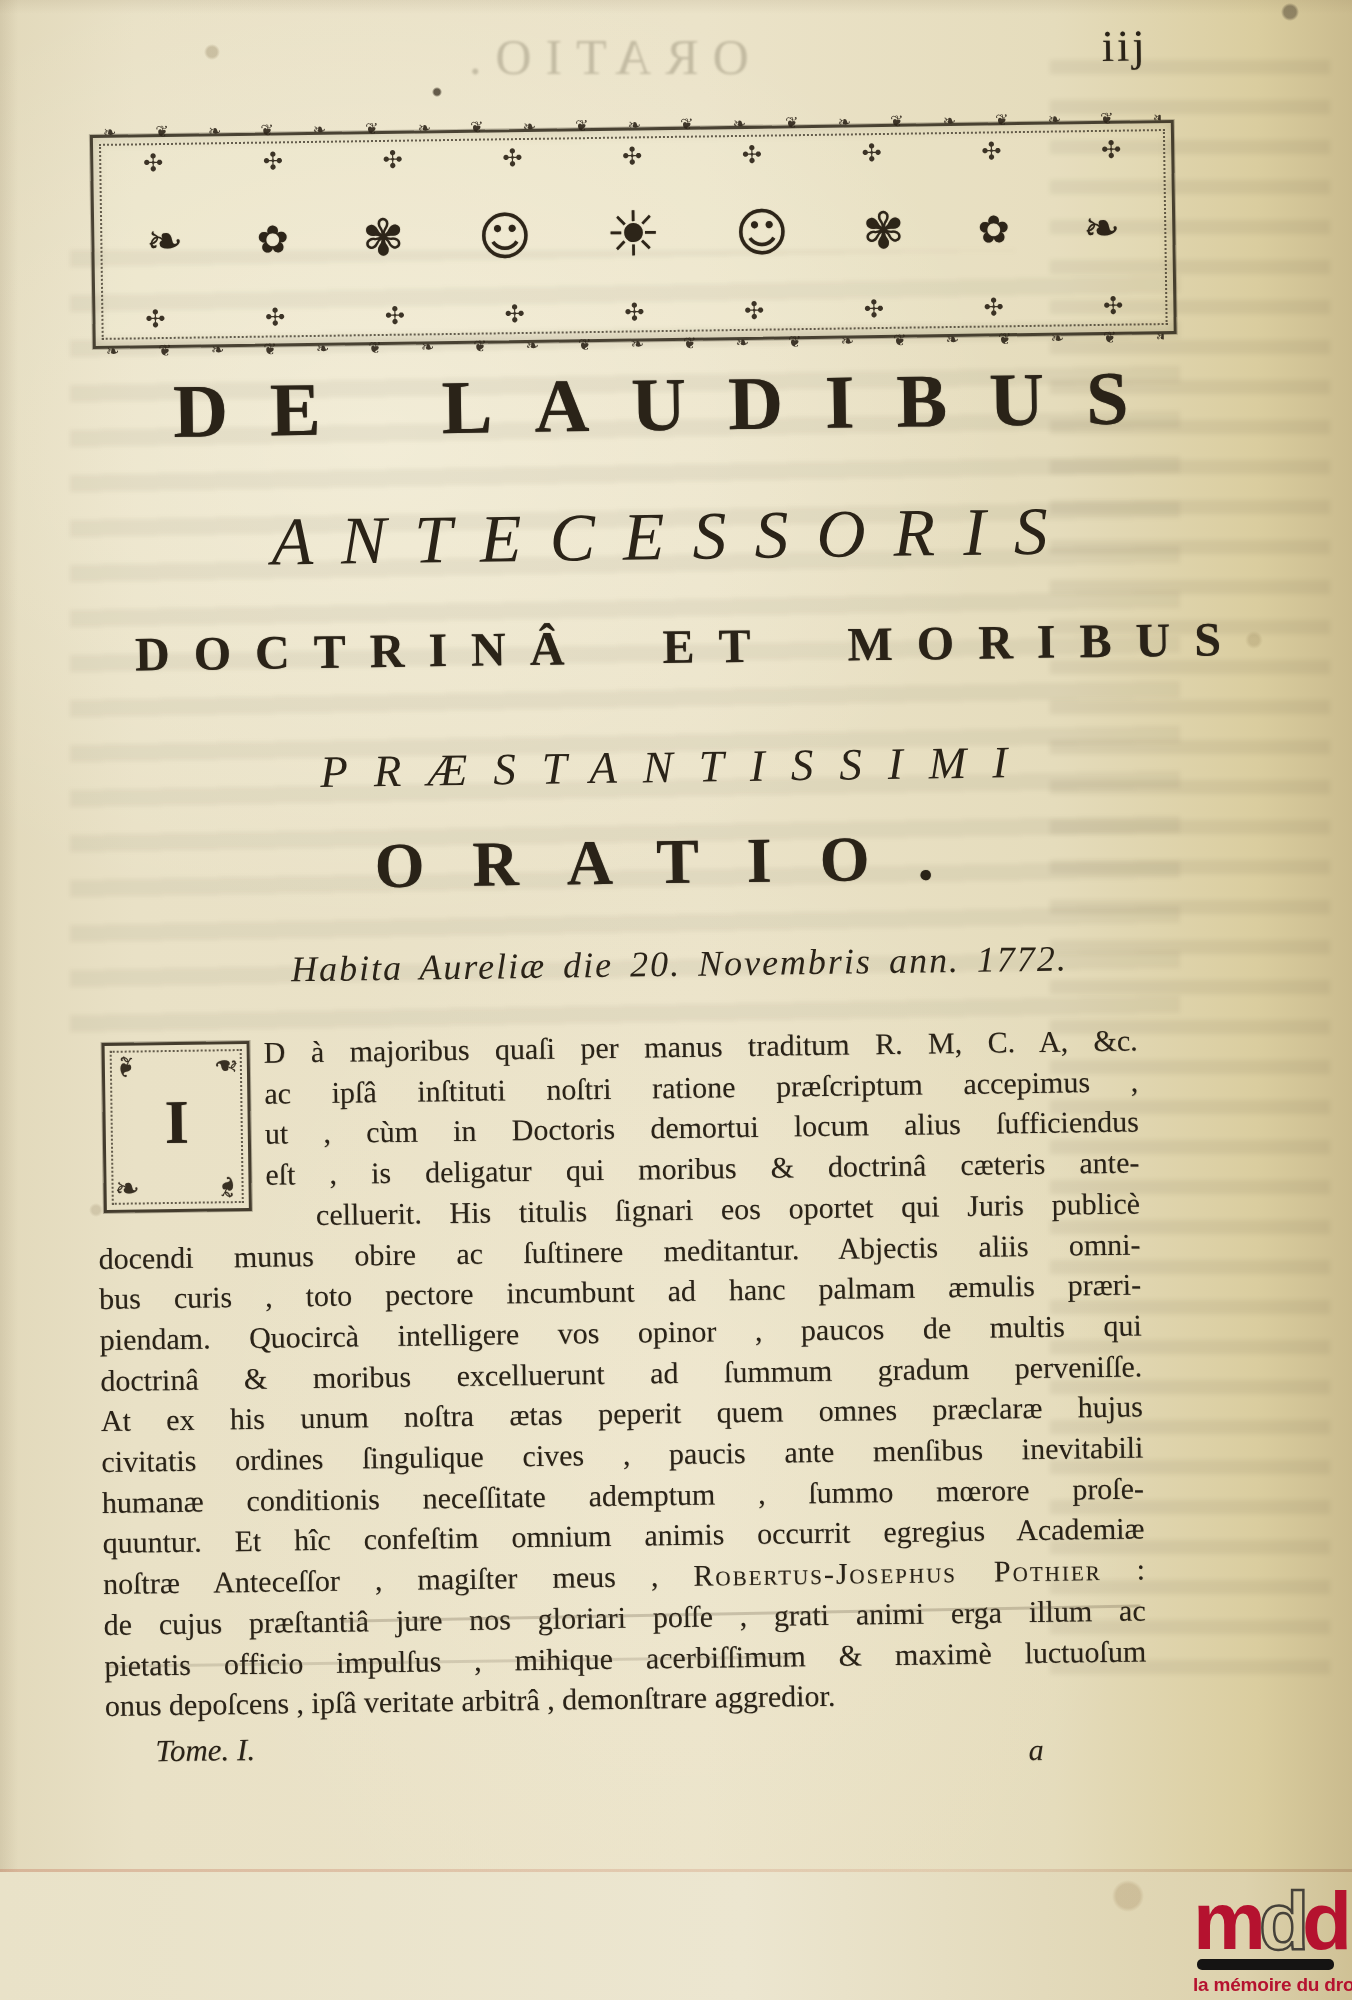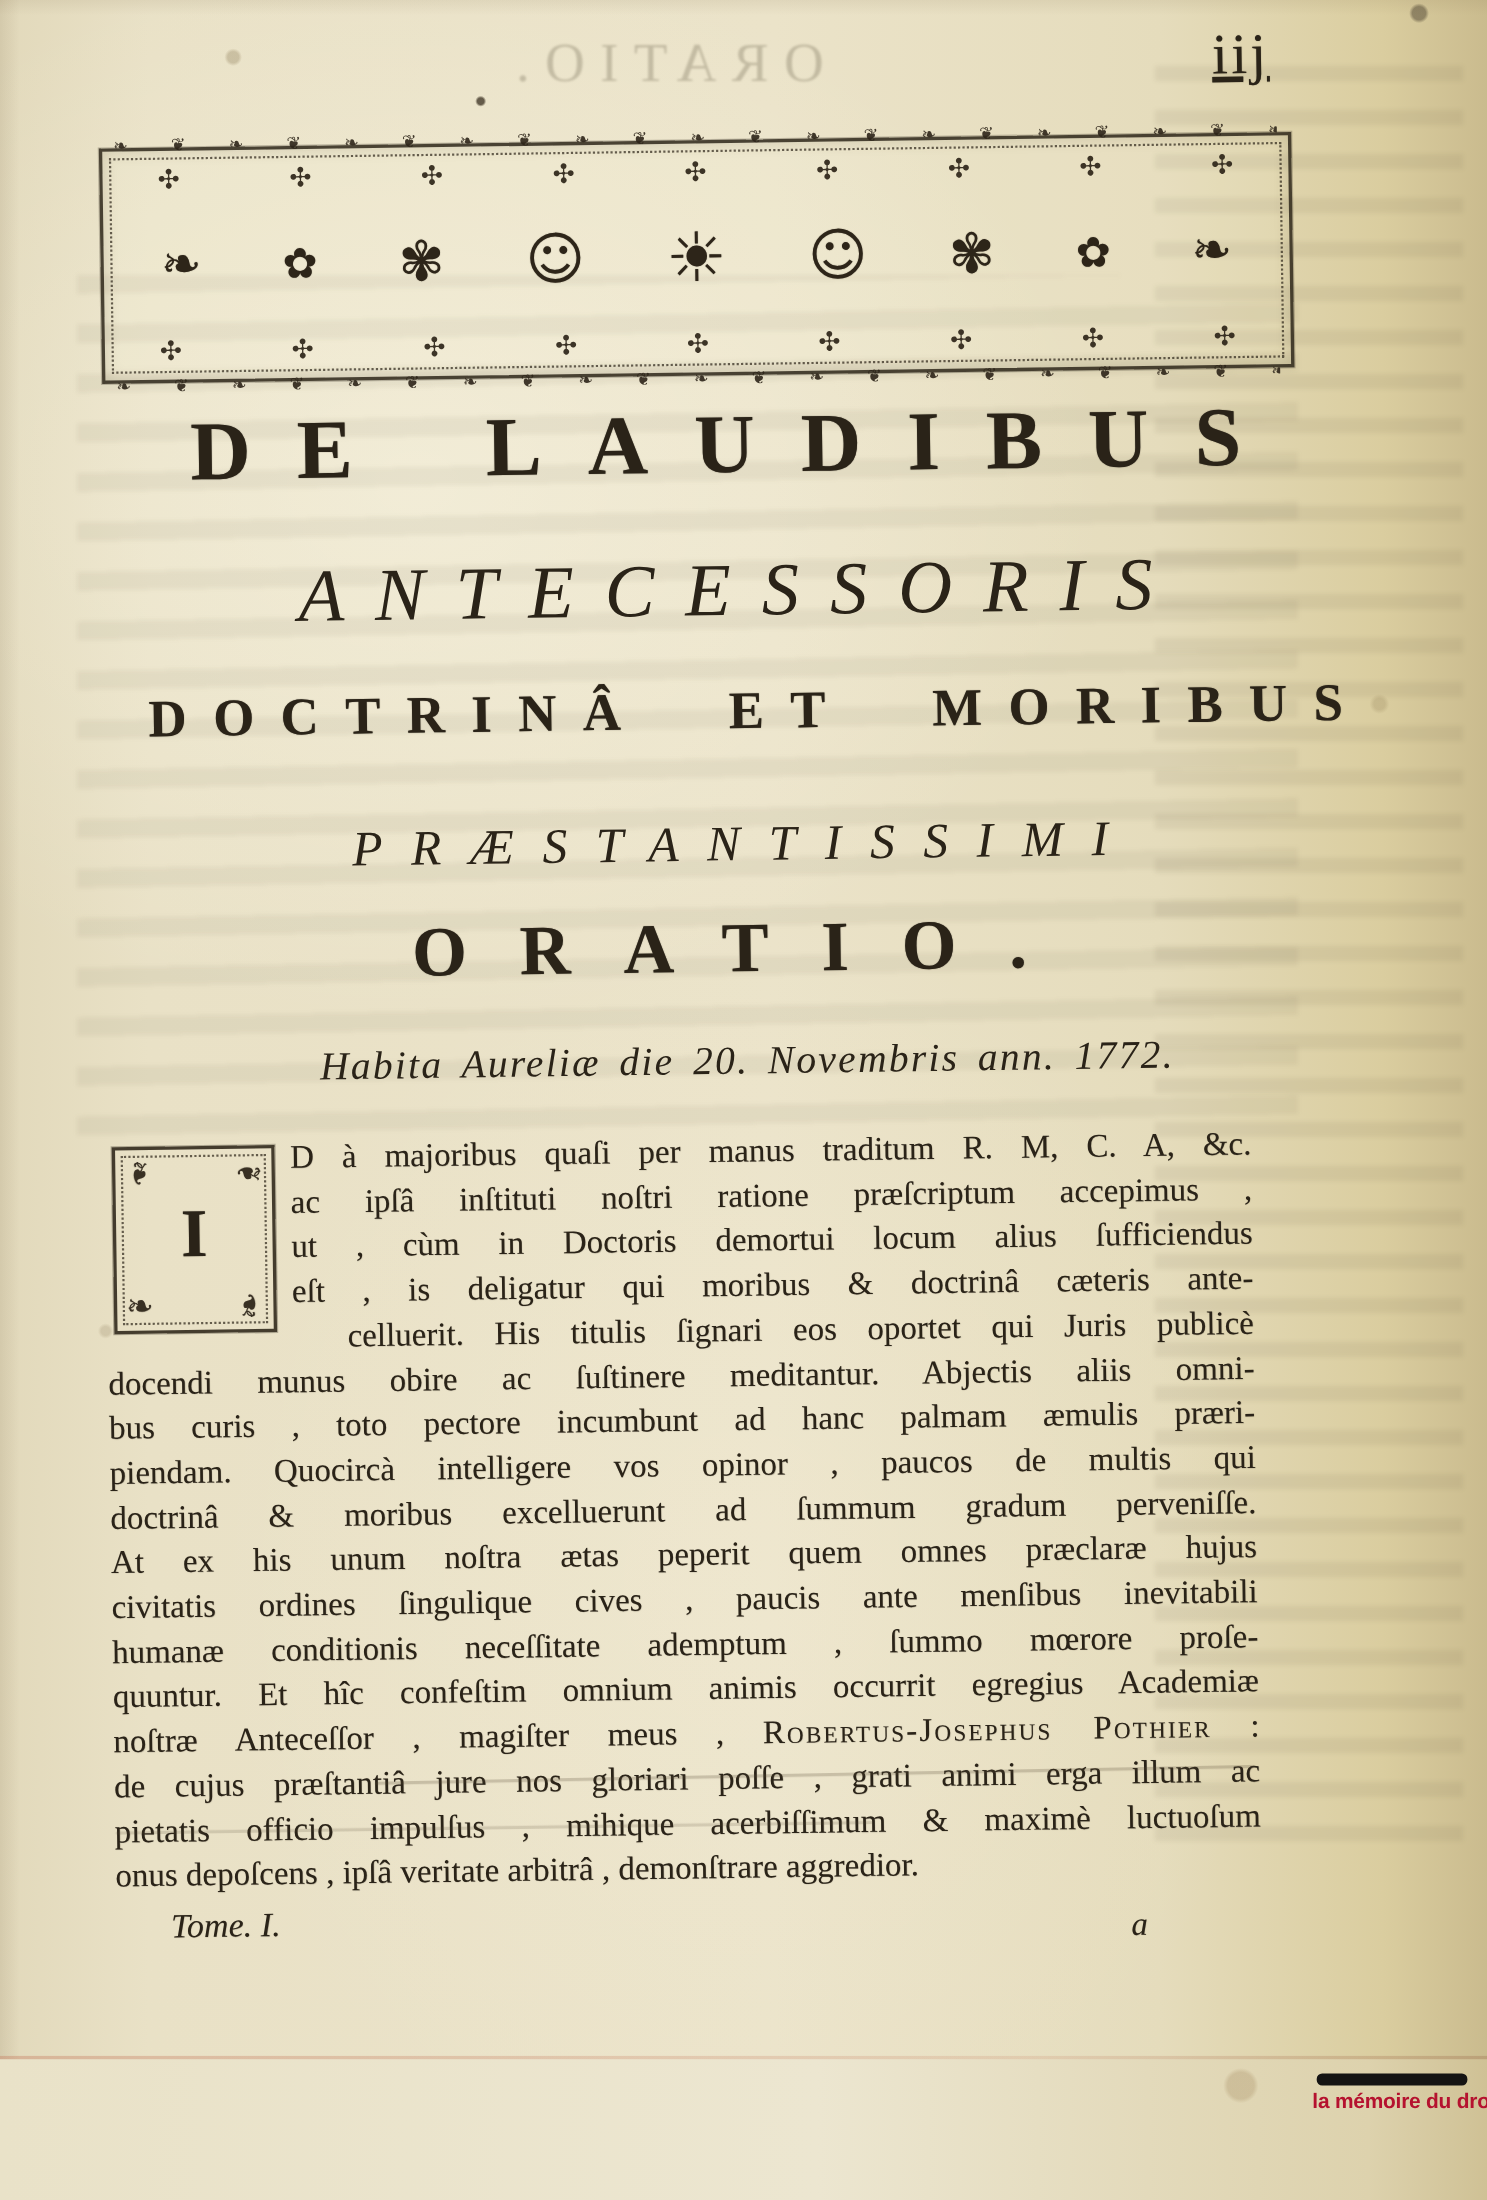--- a/index.html
+++ b/index.html
@@ -53,23 +53,22 @@
   }
   .ghost-title{
     position:absolute;left:455px;top:28px;
     font-size:50px;letter-spacing:14px;color:#776f58;opacity:.34;
     transform:scaleX(-1);filter:blur(1.2px);
     font-family:"Liberation Serif",serif;
   }
   
   .rot{position:absolute;inset:0;transform:rotate(-0.8deg);transform-origin:600px 1000px;color:var(--ink);}
   .pagenum{
-    position:absolute;left:1115px;top:28px;font-size:52px;letter-spacing:3px;
+    position:absolute;left:1115px;top:28px;font-size:44px;letter-spacing:3px;
     text-shadow:0 0 1px rgba(42,35,24,.5);
-    text-decoration:underline;
   }
   
   .headpiece{
     position:absolute;left:102px;top:128px;width:1084px;height:214px;
     border:3px solid rgba(44,36,24,.85);box-sizing:border-box;
     box-shadow:0 0 0 1px rgba(44,36,24,.25), inset 0 0 14px rgba(80,65,40,.18);
     background:rgba(255,250,230,.08);
   }
   .hp-inner{
     position:absolute;inset:6px;border:2px dotted rgba(44,36,24,.7);
@@ -216,15 +215,16 @@
     <div class="bl last">onus depoſcens , ipſâ veritate arbitrâ , demonſtrare aggredior.</div>
     <div class="tome">Tome. I.</div>
     <div class="sig">a</div>
   </div>
 
   <div class="streak s1"></div>
   <div class="streak s2"></div>
 </div>
 
 <div class="logo">
+  <div class="logo-word"><span class="logo-m">m</span><span class="logo-d1">d</span><span class="logo-d2">d</span></div>
   <div class="logo-bar"></div>
   <div class="logo-tagline">la mémoire du droit</div>
 </div>
 
 </body></html>

